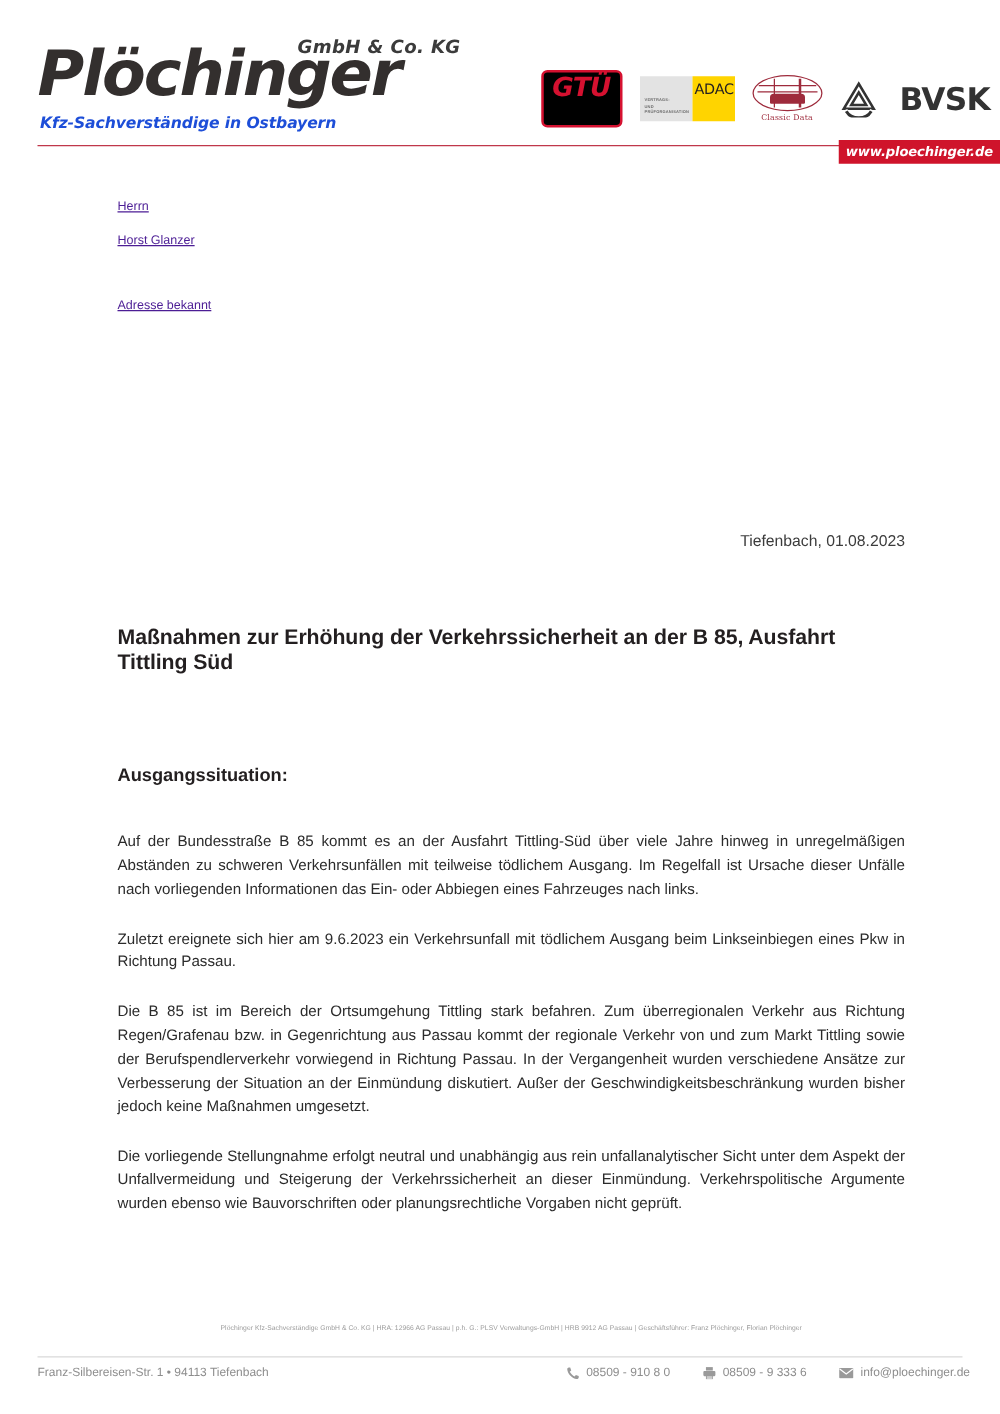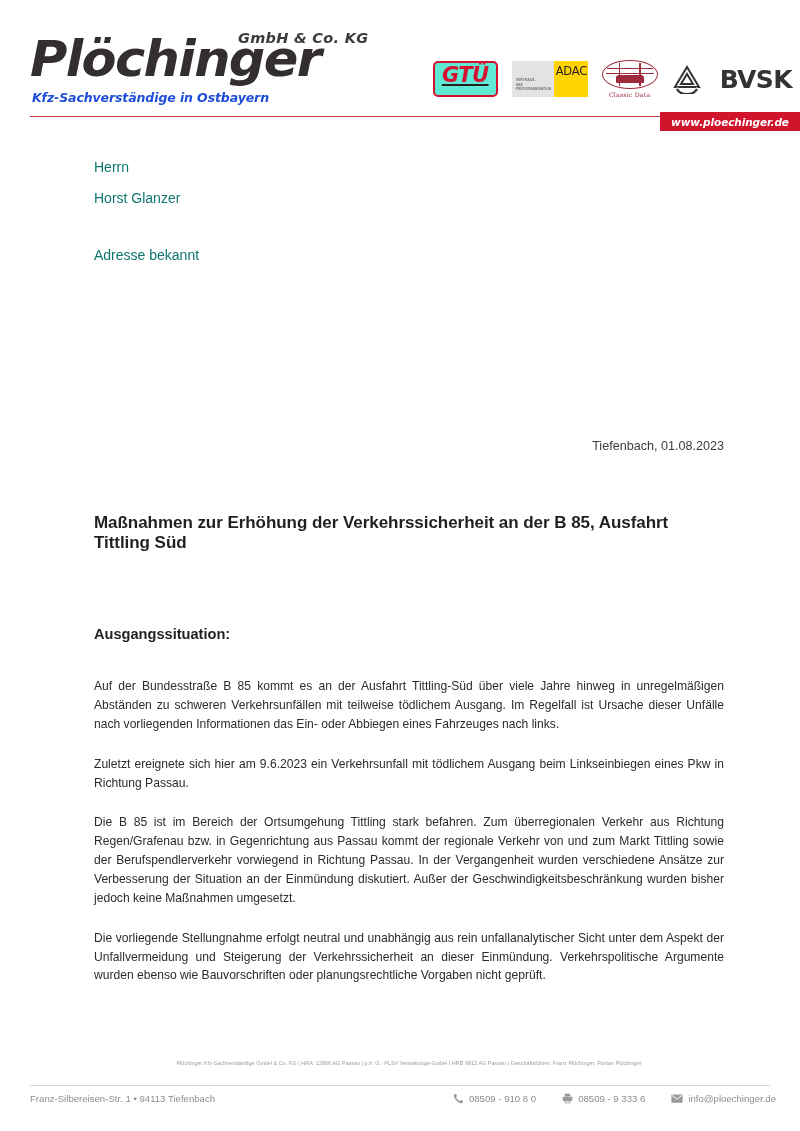--- a/index.html
+++ b/index.html
@@ -80,23 +80,22 @@
     display: flex;
     align-items: center;
     gap: 14px;
   }
 
   
   .gtue {
     display: inline-block;
     border: 2.5px solid #d51130;
     border-radius: 5px;
-    padding: 1px 7px 8px 7px;
-    background: #5eead4;
-    text-decoration: underline;
+    padding: 1px 7px 18px 7px;
+    background: #000000;
   }
   .gtue-text {
     font-family: "DejaVu Sans", sans-serif;
     font-size: 21px;
     font-weight: 700;
     font-style: italic;
     color: #d51130;
     letter-spacing: -0.5px;
     line-height: 1.08;
     white-space: nowrap;
@@ -209,21 +208,21 @@
     left: 30px;
     right: 0px;
     top: 116px;
     height: 1.4px;
     background: #c0374a;
   }
   .web-banner {
     position: absolute;
     right: 0px;
     top: 112px;
-    width: 140px;
+    width: 129px;
     height: 19px;
     background: #cf142b;
     display: flex;
     align-items: center;
     justify-content: center;
   }
   .web-banner span {
     font-family: "DejaVu Sans", sans-serif;
     font-size: 10.5px;
     font-style: italic;
@@ -233,24 +232,25 @@
   }
 
   
   .content {
     position: absolute;
     left: 94px;
     right: 76px;
     top: 160px;
   }
   .addr-line {
-    font-size: 14px;
-    color: #0f766e;
+    font-size: 10px;
+    color: #4c1d95;
     line-height: 1.1;
     margin-bottom: 16px;
+    text-decoration: underline;
   }
   .addr-gap { height: 25px; }
 
   .date-line {
     margin-top: 176px;
     text-align: right;
     font-size: 12.6px;
     color: #3c3c3c;
   }
 

